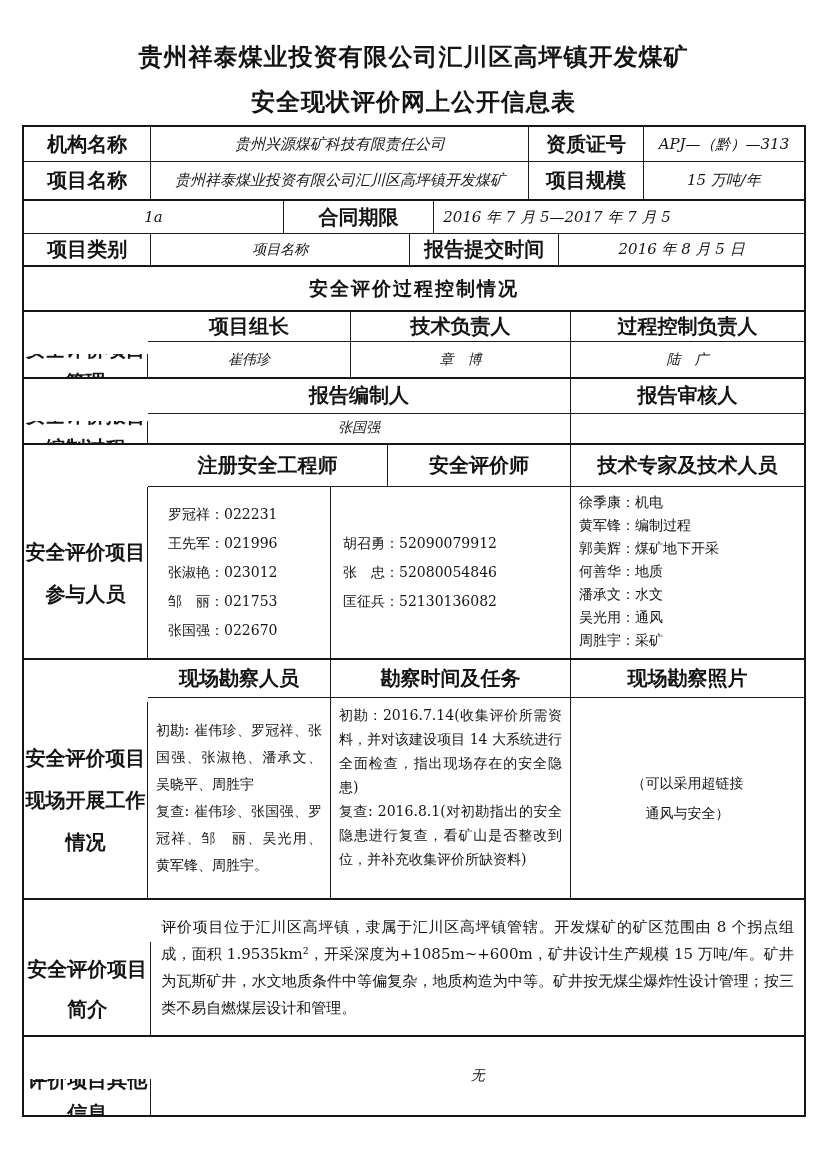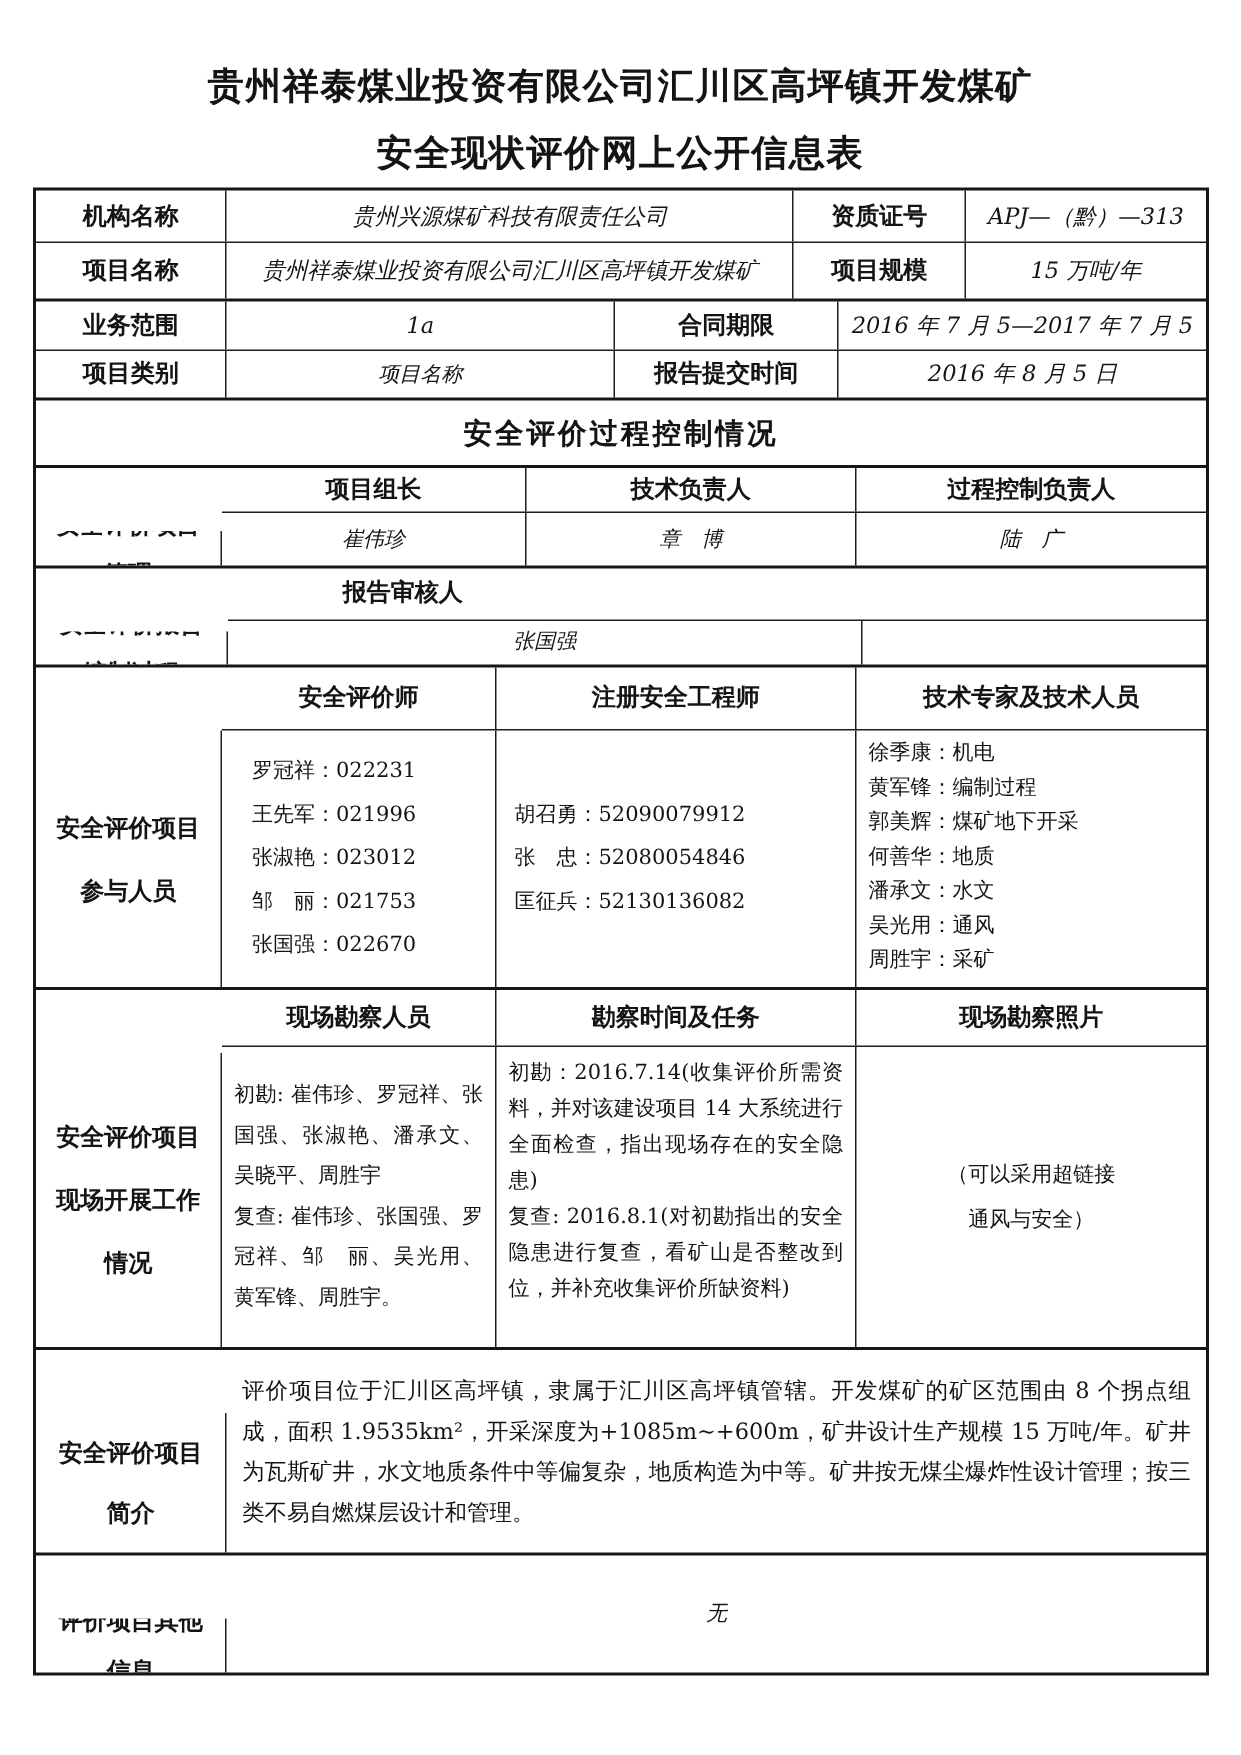--- a/index.html
+++ b/index.html
@@ -27,21 +27,21 @@
   .row.thick { border-bottom-width: 2px; border-bottom-color: #161616; }
   .row.last { border-bottom: none; }
   .cell {
     border-right: 1px solid #1d1d1d;
     display: flex; flex-direction: column;
     align-items: center; justify-content: center;
     text-align: center;
     overflow: hidden;
   }
   .cell.lastcol { border-right: none; }
-  .label { font-weight: bold; font-size: 16px; }
+  .label { font-weight: bold; font-size: 20px; }
   .value { font-size: 15px; font-style: italic; }
   .small { font-size: 14px; }
   .stack { display: flex; flex-direction: column; flex: 1; }
   .srow { display: flex; border-bottom: 1px solid #1d1d1d; }
   .srow.last { border-bottom: none; }
   .section-title { font-size: 19px; font-weight: bold; letter-spacing: 2px; }
   .multiline { white-space: pre-line; margin-top: 42px; }
   .lh33 { line-height: 33px; }
   .lh40 { line-height: 40px; }
   .lh42 { line-height: 42px; }
@@ -82,21 +82,20 @@
   </div>
 
   <div class="row thick" style="height:39px">
     <div class="cell label" style="width:128px">项目名称</div>
     <div class="cell value" style="width:380px">贵州祥泰煤业投资有限公司汇川区高坪镇开发煤矿</div>
     <div class="cell label" style="width:115px">项目规模</div>
     <div class="cell value lastcol" style="width:161px">15 万吨/年</div>
   </div>
 
   <div class="row" style="height:33px">
-    <div class="cell label" style="width:128px">业务范围</div>
     <div class="cell value" style="width:260px">1a</div>
     <div class="cell label" style="width:150px">合同期限</div>
     <div class="cell value lastcol" style="width:246px">2016 年 7 月 5—2017 年 7 月 5</div>
   </div>
 
   <div class="row thick" style="height:33px">
     <div class="cell label" style="width:128px">项目类别</div>
     <div class="cell value small" style="width:260px">项目名称</div>
     <div class="cell label" style="width:150px">报告提交时间</div>
     <div class="cell value lastcol" style="width:246px">2016 年 8 月 5 日</div>
@@ -121,35 +120,36 @@
         <div class="cell value small lastcol" style="width:233px">陆　广</div>
       </div>
     </div>
   </div>
 
   <div class="row thick" style="height:66px">
     <div class="cell label multiline lh33" style="width:128px">安全评价报告
 编制过程</div>
     <div class="stack">
       <div class="srow" style="height:36px">
+        <div class="cell label" style="width:423px">报告编制人</div>
         <div class="cell label lastcol" style="width:233px">报告审核人</div>
       </div>
       <div class="srow last" style="height:30px">
         <div class="cell value small" style="width:423px">张国强</div>
       </div>
     </div>
   </div>
 
   <div class="row thick" style="height:215px">
     <div class="cell label multiline lh42" style="width:128px">安全评价项目
 参与人员</div>
     <div class="stack">
       <div class="srow" style="height:42px">
+        <div class="cell label" style="width:240px">注册安全工程师</div>
         <div class="cell label" style="width:183px">安全评价师</div>
-        <div class="cell label" style="width:240px">注册安全工程师</div>
         <div class="cell label lastcol" style="width:233px">技术专家及技术人员</div>
       </div>
       <div class="srow last" style="height:173px">
         <div class="cell list" style="width:183px; padding-left:20px">罗冠祥：022231
 王先军：021996
 张淑艳：023012
 邹　丽：021753
 张国强：022670</div>
         <div class="cell list" style="width:240px; padding-left:12px">胡召勇：52090079912
 张　忠：52080054846

